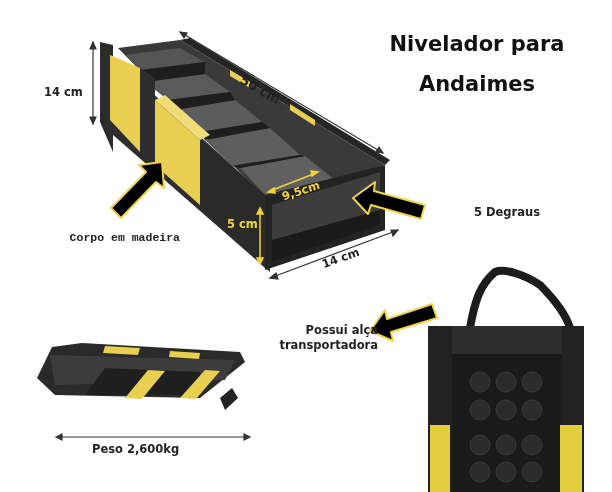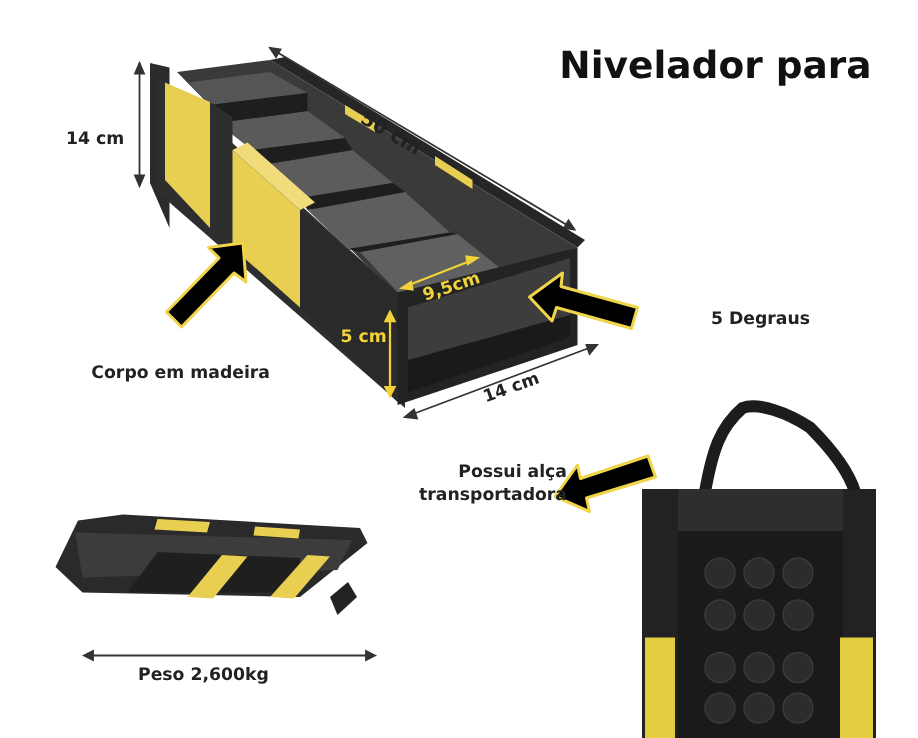--- a/index.html
+++ b/index.html
@@ -1,18 +1,18 @@
 <!DOCTYPE html>
 <html><head>
 <meta charset="utf-8">
 <style>
   html,body{margin:0;padding:0;background:#ffffff;}
   body{width:612px;height:492px;position:relative;overflow:hidden;font-family:"DejaVu Sans","Liberation Sans",sans-serif;color:#1a1a1a;}
   .abs{position:absolute;}
-  .title{left:352px;top:24px;width:250px;text-align:center;font-weight:bold;font-size:25px;line-height:40px;color:#111;}
+  .title{left:352px;top:24px;width:250px;text-align:center;font-weight:bold;font-size:21px;line-height:40px;color:#111;}
   .lbl{font-weight:bold;font-size:11.5px;color:#222;line-height:15px;white-space:nowrap;}
   .lbl.center{text-align:right;}
   svg{position:absolute;left:0;top:0;}
 </style>
 </head>
 <body>
 
 <svg width="612" height="492" viewBox="0 0 612 492">
 
   <g>
@@ -112,31 +112,32 @@
         <circle cx="532" cy="445" r="10"></circle>
       <circle cx="480" cy="472" r="10"></circle>
         <circle cx="506" cy="472" r="10"></circle>
         <circle cx="532" cy="472" r="10"></circle>
     </g>
   </g>
 </svg>
 
 <div class="abs title">
   <div>Nivelador para</div>
+  <div>Andaimes</div>
 </div>
 
 <div class="abs lbl" style="left:245px;top:72px;font-size:13px;transform:rotate(30deg);transform-origin:left top;">50 cm</div>
 <div class="abs lbl" style="left:44px;top:85px;">14 cm</div>
 <div class="abs lbl" style="left:320px;top:258px;transform:rotate(-20deg);transform-origin:left top;">14 cm</div>
 <div class="abs lbl" style="left:227px;top:217px;color:#f2d23a;">5 cm</div>
 <div class="abs lbl" style="left:280px;top:190px;color:#f2d23a;transform:rotate(-18deg);transform-origin:left top;">9,5cm</div>
 
-<div class="abs lbl center" style="left:30px;top:241px;width:150px;">
+<div class="abs lbl center" style="left:30px;top:230px;width:150px;font-family:Liberation Mono, monospace;">
   <div>Corpo em madeira</div>
 </div>
 <div class="abs lbl center" style="left:420px;top:205px;width:120px;">
   <div>5 Degraus</div>
 </div>
-<div class="abs lbl center" style="left:268px;top:307px;width:110px;">
+<div class="abs lbl center" style="left:268px;top:323px;width:110px;">
   <div>Possui alça</div>
   <div>transportadora</div>
 </div>
 <div class="abs lbl" style="left:92px;top:442px;">Peso 2,600kg</div>
 
 </body></html>

